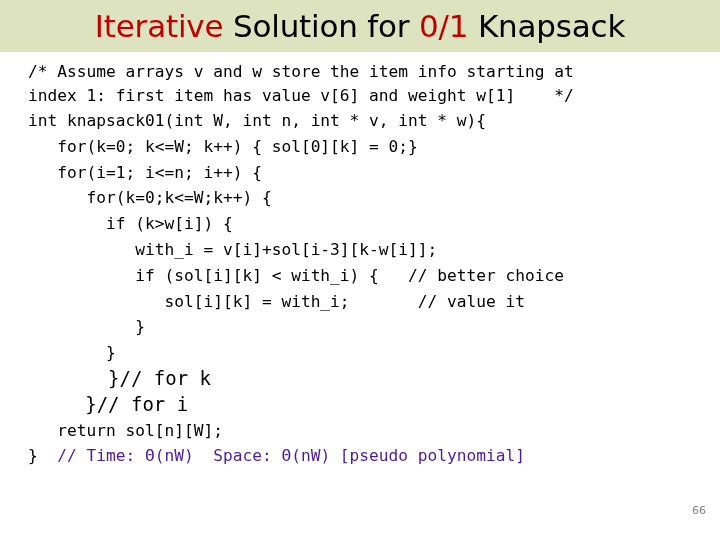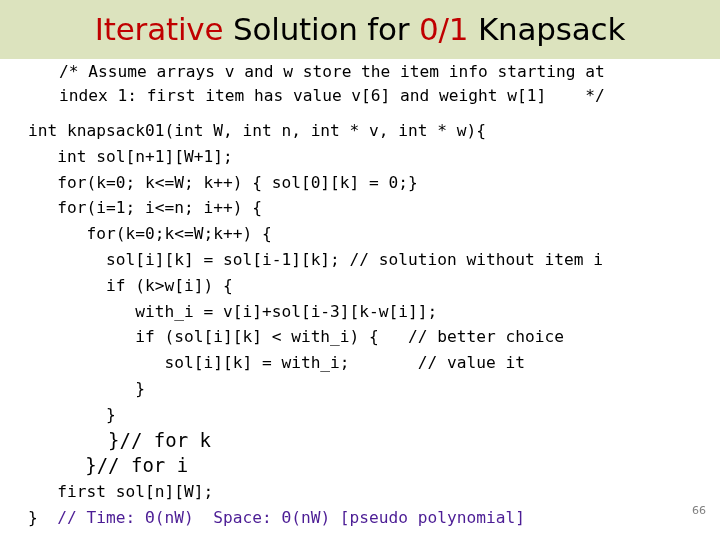--- a/index.html
+++ b/index.html
@@ -15,21 +15,21 @@
     font-family: "Liberation Sans", sans-serif;
     -webkit-font-smoothing: none;
   }
 
   
   #title-band {
     position: absolute;
     left: 0;
     top: 0;
     width: 720px;
-    height: 59px;
+    height: 52px;
     background: #dce3be;
     display: flex;
     align-items: center;
     justify-content: center;
     box-sizing: border-box;
   }
   #page-title {
     font-family: "DejaVu Sans", sans-serif;
     font-size: 31px;
     font-weight: 400;
@@ -73,22 +73,20 @@
     color: #4c1d95;
   }
 
   
   .comment-line {
     line-height: 24px;
     height: 24px;
   }
 
   #comment-block {
-    margin-bottom: 10px;
-    padding-left: 31px;
   }
 
   
   #page-number {
     position: absolute;
     right: 14px;
     bottom: 24px;
     font-family: "DejaVu Sans", sans-serif;
     font-size: 11px;
     color: #808080;
@@ -103,32 +101,30 @@
 </div>
 
 <div id="code-area">
 
   <div id="comment-block">
     <div class="code-line comment-line">/* Assume arrays v and w store the item info starting at</div>
     <div class="code-line comment-line">index 1: first item has value v[6] and weight w[1]    */</div>
   </div>
 
   <div class="code-line">int knapsack01(int W, int n, int * v, int * w){</div>
-  <div class="code-line">   int sol[n+1][W+1];</div>
   <div class="code-line">   for(k=0; k&lt;=W; k++) { sol[0][k] = 0;}</div>
   <div class="code-line">   for(i=1; i&lt;=n; i++) {</div>
   <div class="code-line">      for(k=0;k&lt;=W;k++) {</div>
-  <div class="code-line">        sol[i][k] = sol[i-1][k]; // solution without item i</div>
   <div class="code-line">        if (k&gt;w[i]) {</div>
   <div class="code-line">           with_i = v[i]+sol[i-3][k-w[i]];</div>
   <div class="code-line">           if (sol[i][k] &lt; with_i) {   // better choice</div>
   <div class="code-line">              sol[i][k] = with_i;       // value it</div>
   <div class="code-line">           }</div>
   <div class="code-line">        }</div>
   <div class="code-line small">       }// for k</div>
   <div class="code-line small">     }// for i</div>
-  <div class="code-line">   first sol[n][W];</div>
+  <div class="code-line">   return sol[n][W];</div>
 
   <div class="code-line"><span class="blk">}</span><span class="red-t">  // Time: Θ(nW)  Space: Θ(nW) [pseudo polynomial]</span></div>
 
 </div>
 
 <div id="page-number">66</div>
 
 </body></html>

